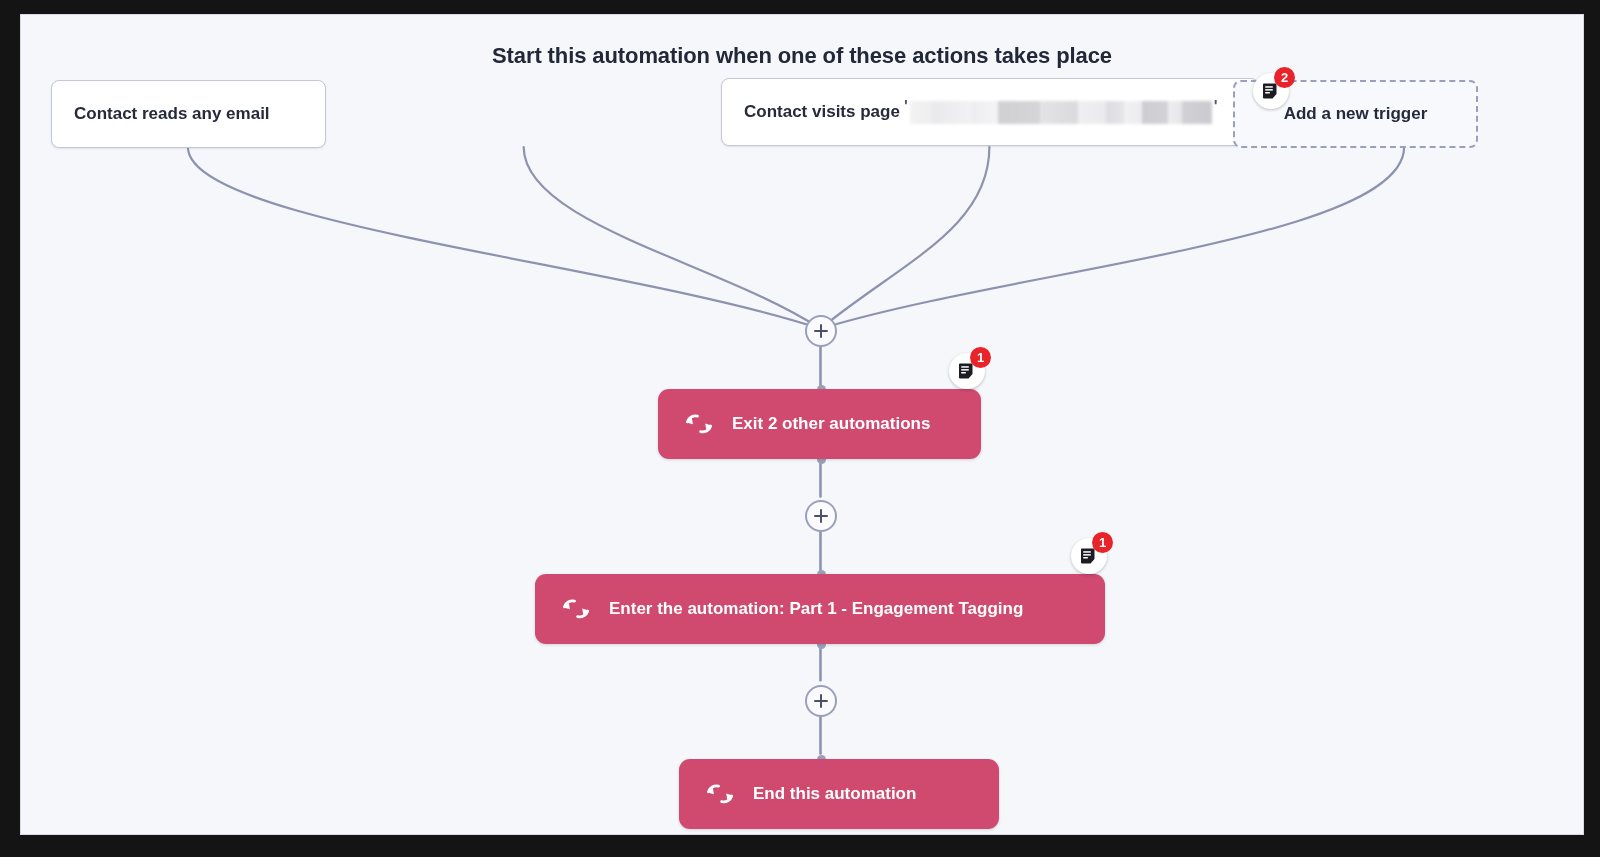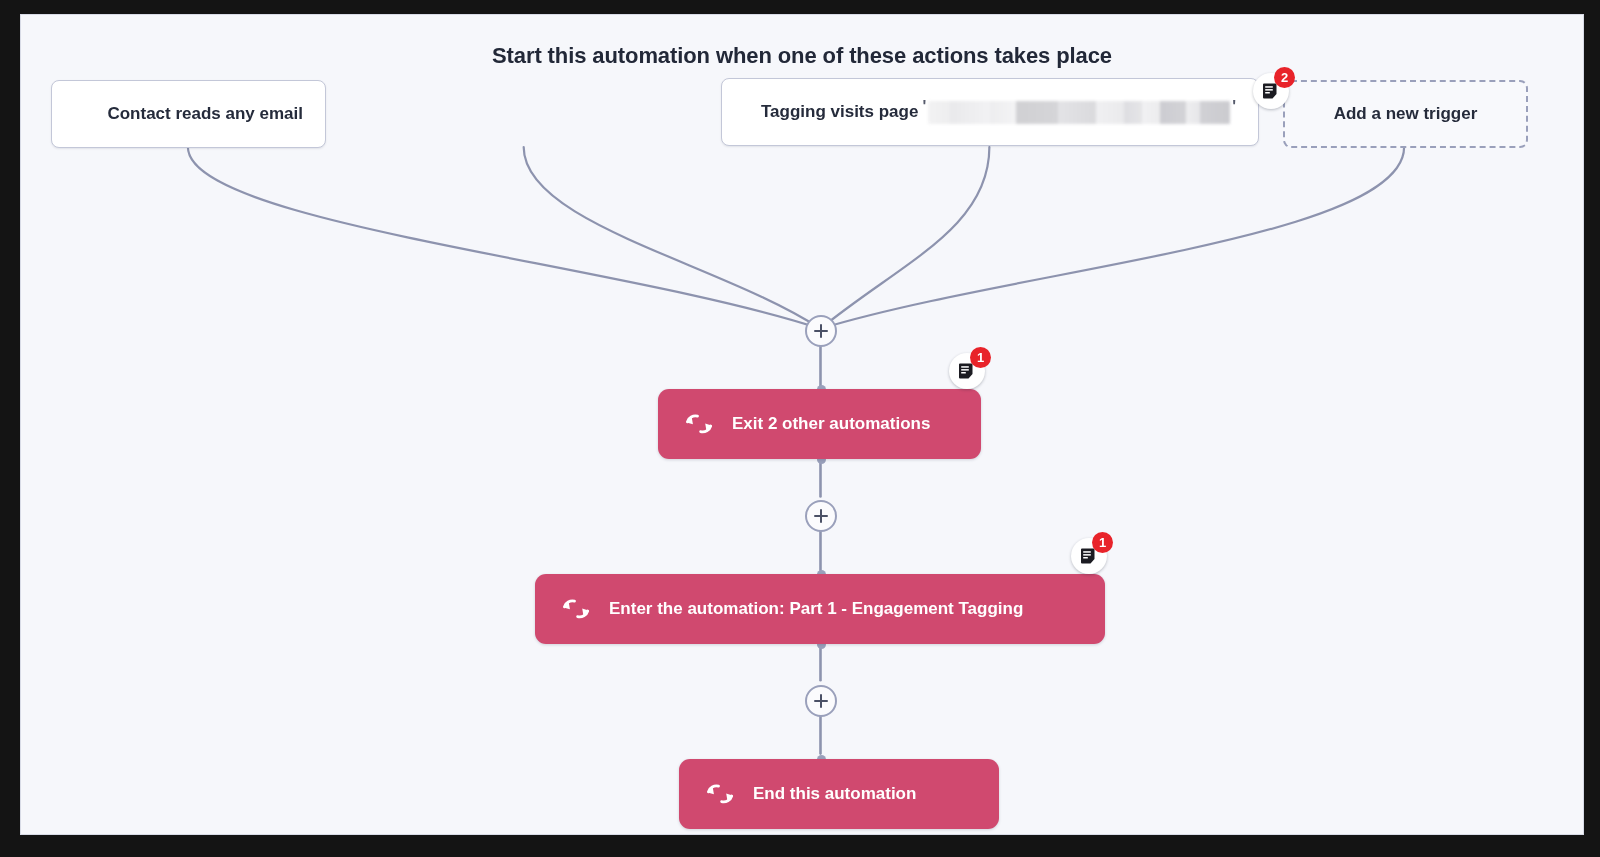--- a/index.html
+++ b/index.html
@@ -67,33 +67,32 @@
     border-radius: 8px;
     height: 68px;
     display: flex;
     align-items: center;
     padding: 0 22px;
     font-size: 17px;
     font-weight: bold;
     color: #252b3b;
     box-shadow: 0 1px 2px rgba(40,46,70,0.10);
     white-space: nowrap;
-    justify-content: flex-end;
   }
   .trigger-card.dashed {
     background: #f8f9fc;
     border: 2.5px dashed #9aa0bb;
     justify-content: center;
     box-shadow: none;
   }
 
   #trigger-card-1 { left: 30px;  top: 65px;  width: 275px; }
   #trigger-card-2 { left: 327px; top: 65px;  width: 352px; }
   #trigger-card-3 { left: 700px; top: 63px;  width: 538px; }
-  #trigger-card-4 { left: 1262px; top: 65px; width: 245px; text-align: right; }
+  #trigger-card-4 { left: 1212px; top: 65px; width: 245px; text-align: right; }
 
   .redact-wrap {
     display: inline-flex;
     align-items: center;
     gap: 2px;
     margin-left: 4px;
   }
   .quote-mark {
     font-size: 16px;
     color: #555a6b;
@@ -245,21 +244,21 @@
         <path d="M800,702 L800,744"></path>
       </g>
     </svg>
 
     <div id="trigger-card-1" class="trigger-card">
       <span>Contact reads any email</span>
     </div>
 
 
     <div id="trigger-card-3" class="trigger-card">
-      <span>Tagging visits page</span>
+      <span>Contact visits page</span>
       <span class="redact-wrap">
         <span class="quote-mark">'</span>
         <span class="redacted-bar"></span>
         <span class="quote-mark">'</span>
       </span>
     </div>
 
     <div id="trigger-card-4" class="trigger-card dashed">
       <span>Add a new trigger</span>
     </div>

